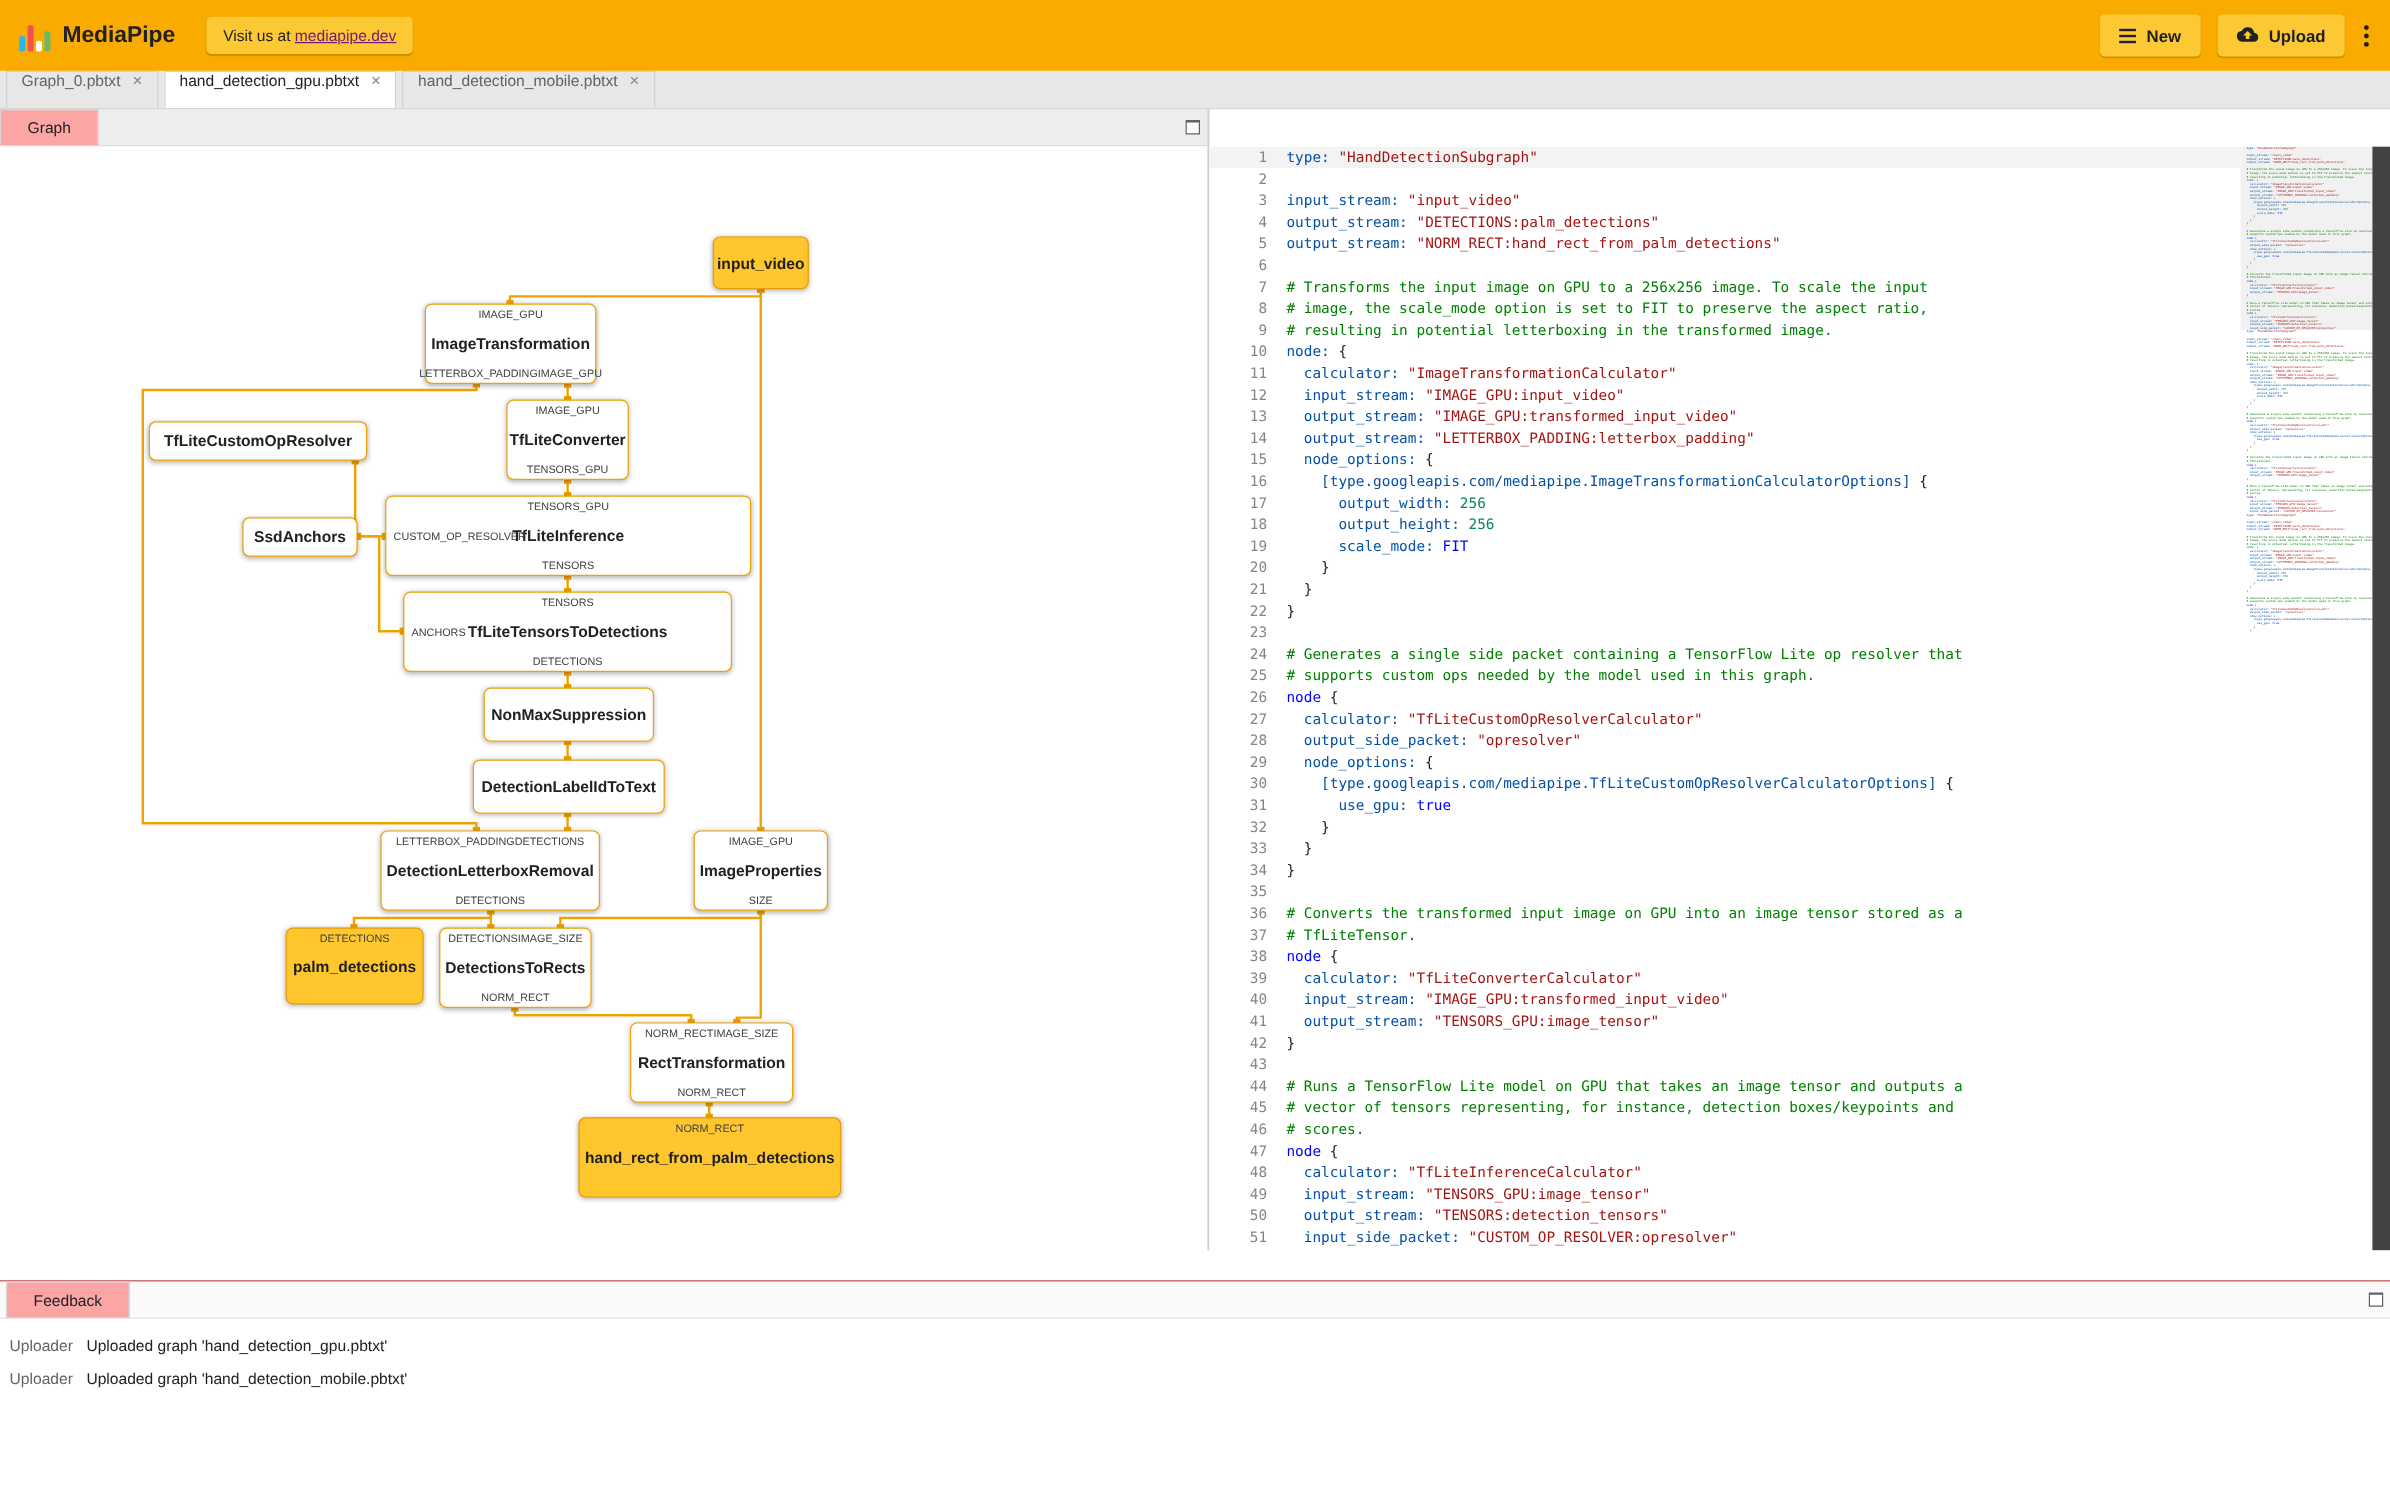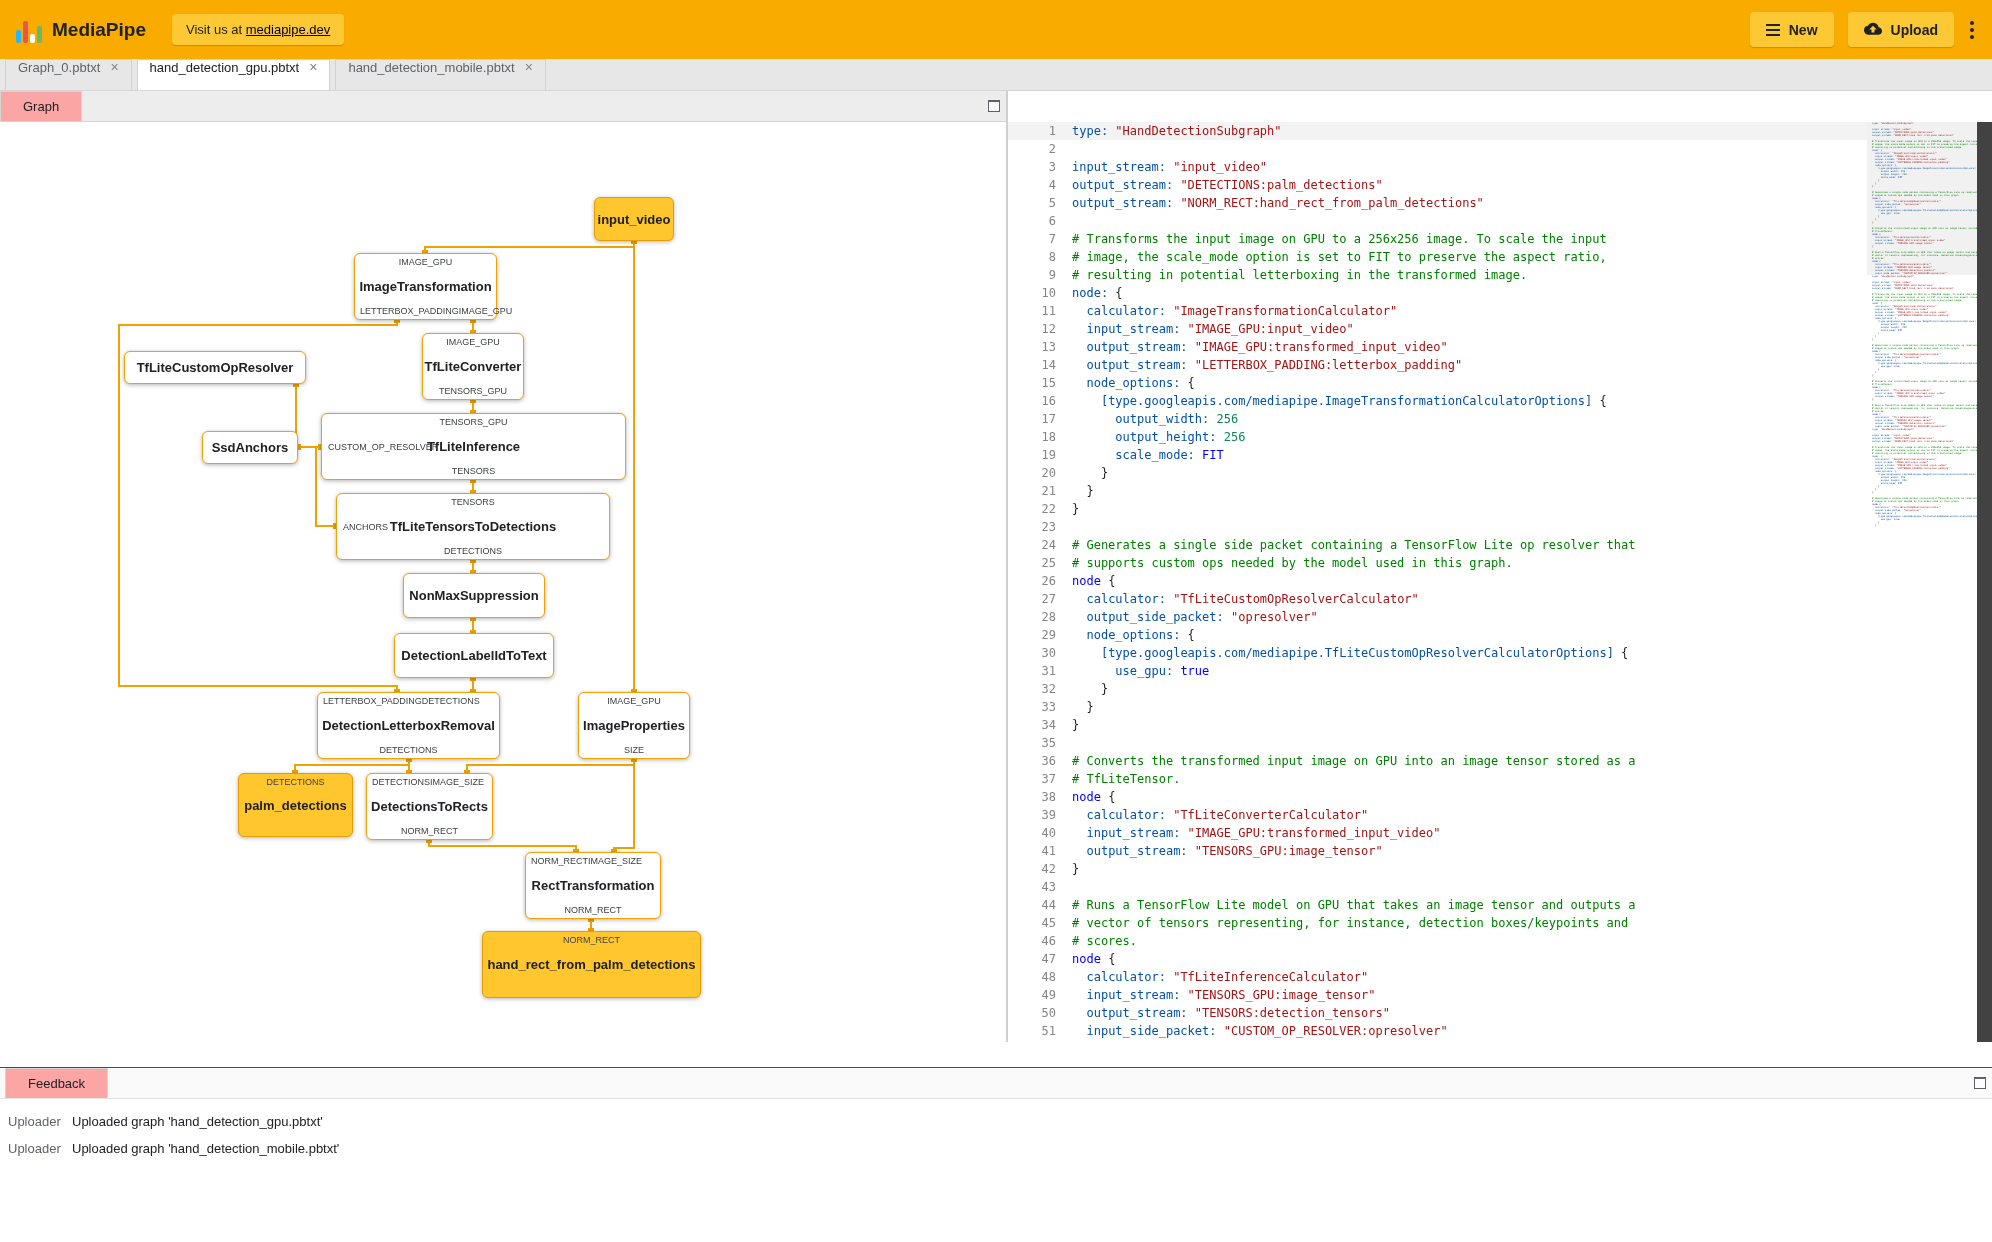--- a/index.html
+++ b/index.html
@@ -8,21 +8,21 @@
   
   .topbar{position:absolute;left:0;top:0;width:100%;height:59px;background:#F9AB00;display:flex;align-items:center;padding:0 16px;box-sizing:border-box;z-index:30;}
   .logo{display:flex;align-items:flex-end;gap:2px;height:26px;margin-right:10px;}
   .logo i{display:block;width:5px;border-radius:2px;}
   .logo .b1{height:13px;background:#29B6F6;}
   .logo .b2{height:22px;background:#EF5350;}
   .logo .b3{height:9px;background:#FFFFFF;}
   .logo .b4{height:17px;background:#66BB6A;}
   .brand{font-size:19px;font-weight:bold;color:#202124;margin-right:26px;}
   .visit-chip{background:#FCC934;border-radius:4px;padding:8px 14px;font-size:13px;color:#202124;box-shadow:0 1px 1px rgba(0,0,0,.18);cursor:pointer;}
-  .visit-chip a{color:#000000;text-decoration:underline;cursor:pointer;}
+  .visit-chip a{color:#701a75;text-decoration:underline;cursor:pointer;}
   .topbar-right{margin-left:auto;display:flex;align-items:center;gap:14px;}
   .amber-btn{background:#FCC934;border:none;border-radius:4px;height:35px;padding:0 16px;display:flex;align-items:center;gap:9px;font-family:inherit;font-size:14px;font-weight:bold;color:#202124;box-shadow:0 1px 1px rgba(0,0,0,.18);cursor:pointer;}
   .menu-icon{display:flex;flex-direction:column;gap:3px;}
   .menu-icon i{display:block;width:14px;height:2px;background:#202124;}
   .kebab{display:flex;flex-direction:column;gap:3px;padding:4px 2px;cursor:pointer;}
   .kebab i{display:block;width:4px;height:4px;border-radius:50%;background:#202124;}
 
   
   .tabbar{position:absolute;left:0;top:59px;width:100%;height:32px;background:#E7E7E7;border-bottom:1px solid #D6D6D6;box-sizing:border-box;display:flex;align-items:stretch;gap:5px;padding-left:5px;z-index:20;}
   .ftab{display:flex;gap:10px;padding:0 12px;font-size:13px;color:#5F6368;background:#E7E7E7;border:1px solid #D2D2D2;border-bottom:none;cursor:pointer;white-space:nowrap;}
@@ -35,21 +35,21 @@
   .expand-icon{position:absolute;right:6px;top:9px;width:10px;height:9px;border:1px solid #5F6368;border-top-width:2px;background:#FDFDFD;cursor:pointer;}
 
   
   .left-panel{position:absolute;left:0;top:91px;width:1008px;height:951px;background:#fff;border-right:2px solid #CFCFCF;box-sizing:border-box;}
   .graph-canvas{position:absolute;left:0;top:31px;right:0;bottom:0;overflow:hidden;background:#fff;cursor:grab;}
   #edge-svg{position:absolute;left:0;top:0;z-index:1;}
   .gnode{position:absolute;z-index:2;border-radius:6px;box-shadow:0 1px 4px rgba(0,0,0,.3);display:flex;flex-direction:column;justify-content:center;box-sizing:border-box;cursor:pointer;}
   .gnode.calc{background:#FFFFFF;border:1px solid #F0A202;}
   .gnode.stream{background:#FFC62E;border:1px solid #E89C00;}
   .ntitle{text-align:center;font-weight:bold;font-size:13px;color:#202124;white-space:nowrap;}
-  .ports{position:absolute;left:0;right:0;display:flex;justify-content:flex-start;padding:0 5px;z-index:3;}
+  .ports{position:absolute;left:0;right:0;display:flex;justify-content:center;padding:0 5px;z-index:3;}
   .ports.single{justify-content:center;}
   .ports.top{top:3px;}
   .ports.bottom{bottom:3px;}
   .ports span{font-size:9px;color:#3C4043;white-space:nowrap;}
   .lport{position:absolute;left:6px;top:50%;transform:translateY(-50%);font-size:9px;color:#3C4043;white-space:nowrap;}
 
   
   .right-panel{position:absolute;left:1008px;top:91px;right:0;height:951px;background:#fff;box-sizing:border-box;}
   .dl-icon{display:inline-flex;cursor:pointer;}
   .ed-body{position:absolute;left:0;top:31px;right:0;bottom:0;overflow:hidden;background:#fff;font-family:"DejaVu Sans Mono","Liberation Mono",monospace;font-size:12px;line-height:18px;color:#1E1E1E;cursor:text;}

